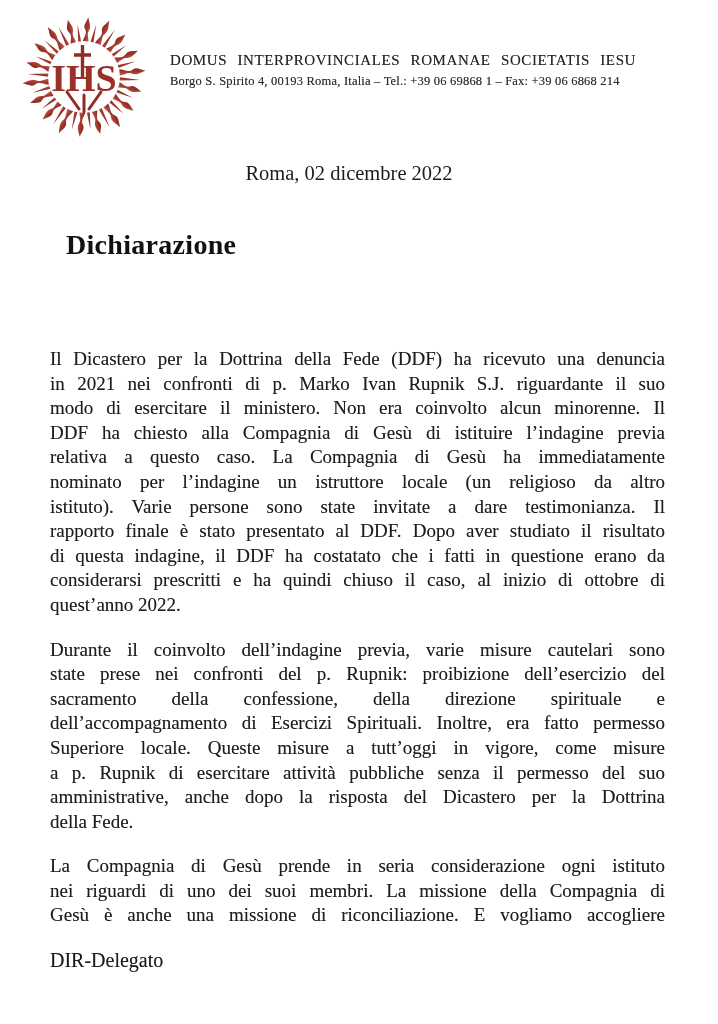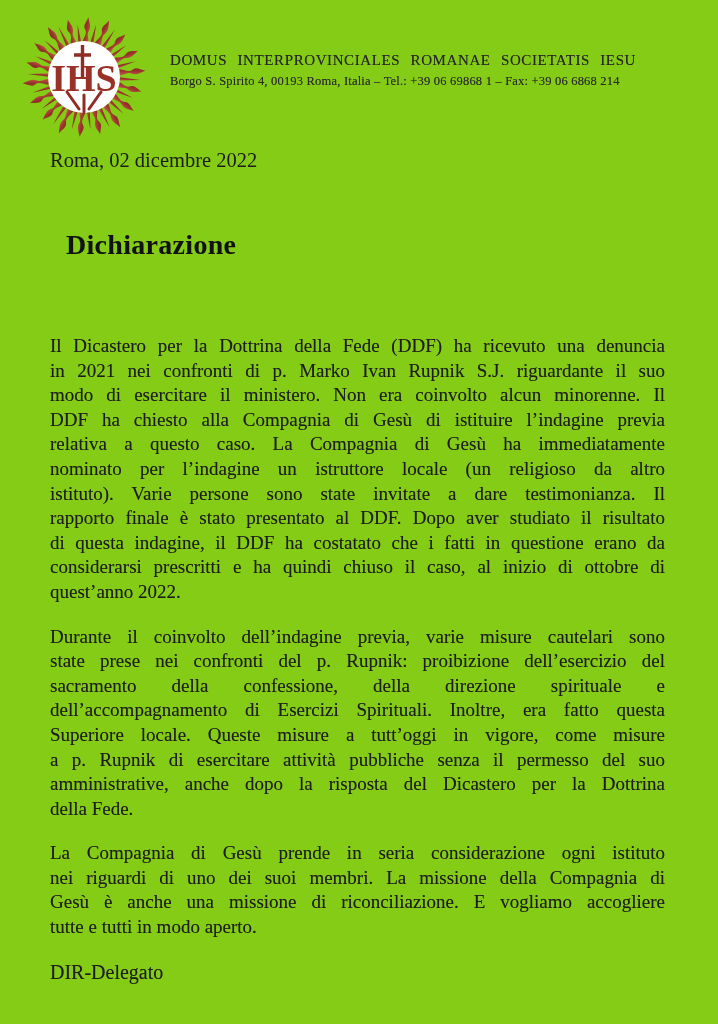--- a/index.html
+++ b/index.html
@@ -1,49 +1,49 @@
 <!DOCTYPE html>
 <html><head>
 <meta charset="utf-8">
 <style>
   html,body { margin:0; padding:0; background:#888; }
   .page {
     position:relative;
     width:718px; height:1024px;
-    background:#84cc16;
+    background:#ffffff;
     font-family:"Liberation Serif", serif;
     color:#1e1e1e;
     overflow:hidden;
   }
   
   .logo { position:absolute; left:21px; top:13px; width:126px; height:128px; }
   
   .letterhead { position:absolute; left:170px; top:52px; width:520px; }
   .org {
     font-size:15px; letter-spacing:0.6px; word-spacing:6px;
     color:#262626; white-space:nowrap;
     text-shadow:0 0 0.4px rgba(40,40,40,.55);
   }
   .addr {
     margin-top:5px; font-size:12.5px; letter-spacing:0.2px;
     color:#2a2a2a; white-space:nowrap;
     text-shadow:0 0 0.4px rgba(40,40,40,.5);
   }
   
   .dateline {
-    position:absolute; left:50px; top:149px; width:598px;
-    text-align:left; font-size:20.5px; color:#1c1c1c;
+    position:absolute; left:50px; top:162px; width:598px;
+    text-align:center; font-size:20.5px; color:#1c1c1c;
   }
   
   .title {
     position:absolute; left:50px; top:213px; margin:16px;
     font-size:28px; font-weight:bold; letter-spacing:0.3px; color:#111;
   }
   
-  .content { position:absolute; left:50px; top:334px; width:615px; }
+  .content { position:absolute; left:50px; top:347px; width:615px; }
   .paragraph { margin:0 0 20px 0; }
   .line {
     font-size:19px; line-height:24.6px; color:#1d1d1d;
     text-align:justify; text-align-last:justify;
     text-shadow:0 0 0.35px rgba(30,30,30,.45);
   }
   .line.last { text-align-last:left; }
   .signature { font-size:20px; line-height:25px; color:#1d1d1d;
     text-shadow:0 0 0.35px rgba(30,30,30,.45); }
 </style>
@@ -129,29 +129,28 @@
           <div class="line">istituto). Varie persone sono state invitate a dare testimonianza. Il</div>
           <div class="line">rapporto finale è stato presentato al DDF. Dopo aver studiato il risultato</div>
           <div class="line">di questa indagine, il DDF ha costatato che i fatti in questione erano da</div>
           <div class="line">considerarsi prescritti e ha quindi chiuso il caso, al inizio di ottobre di</div>
           <div class="line last">quest’anno 2022.</div>
         </div>
         <div class="paragraph">
           <div class="line">Durante il coinvolto dell’indagine previa, varie misure cautelari sono</div>
           <div class="line">state prese nei confronti del p. Rupnik: proibizione dell’esercizio del</div>
           <div class="line">sacramento della confessione, della direzione spirituale e</div>
-          <div class="line">dell’accompagnamento di Esercizi Spirituali. Inoltre, era fatto questa</div>
+          <div class="line">dell’accompagnamento di Esercizi Spirituali. Inoltre, era fatto permesso</div>
           <div class="line">Superiore locale. Queste misure a tutt’oggi in vigore, come misure</div>
           <div class="line">a p. Rupnik di esercitare attività pubbliche senza il permesso del suo</div>
           <div class="line">amministrative, anche dopo la risposta del Dicastero per la Dottrina</div>
           <div class="line last">della Fede.</div>
         </div>
         <div class="paragraph">
           <div class="line">La Compagnia di Gesù prende in seria considerazione ogni istituto</div>
           <div class="line">nei riguardi di uno dei suoi membri. La missione della Compagnia di</div>
           <div class="line">Gesù è anche una missione di riconciliazione. E vogliamo accogliere</div>
-          <div class="line last">tutte e tutti in modo aperto.</div>
         </div>
       </div>
     <div class="signature">DIR-Delegato</div>
   </div>
 
 </div>
 
 </body></html>

